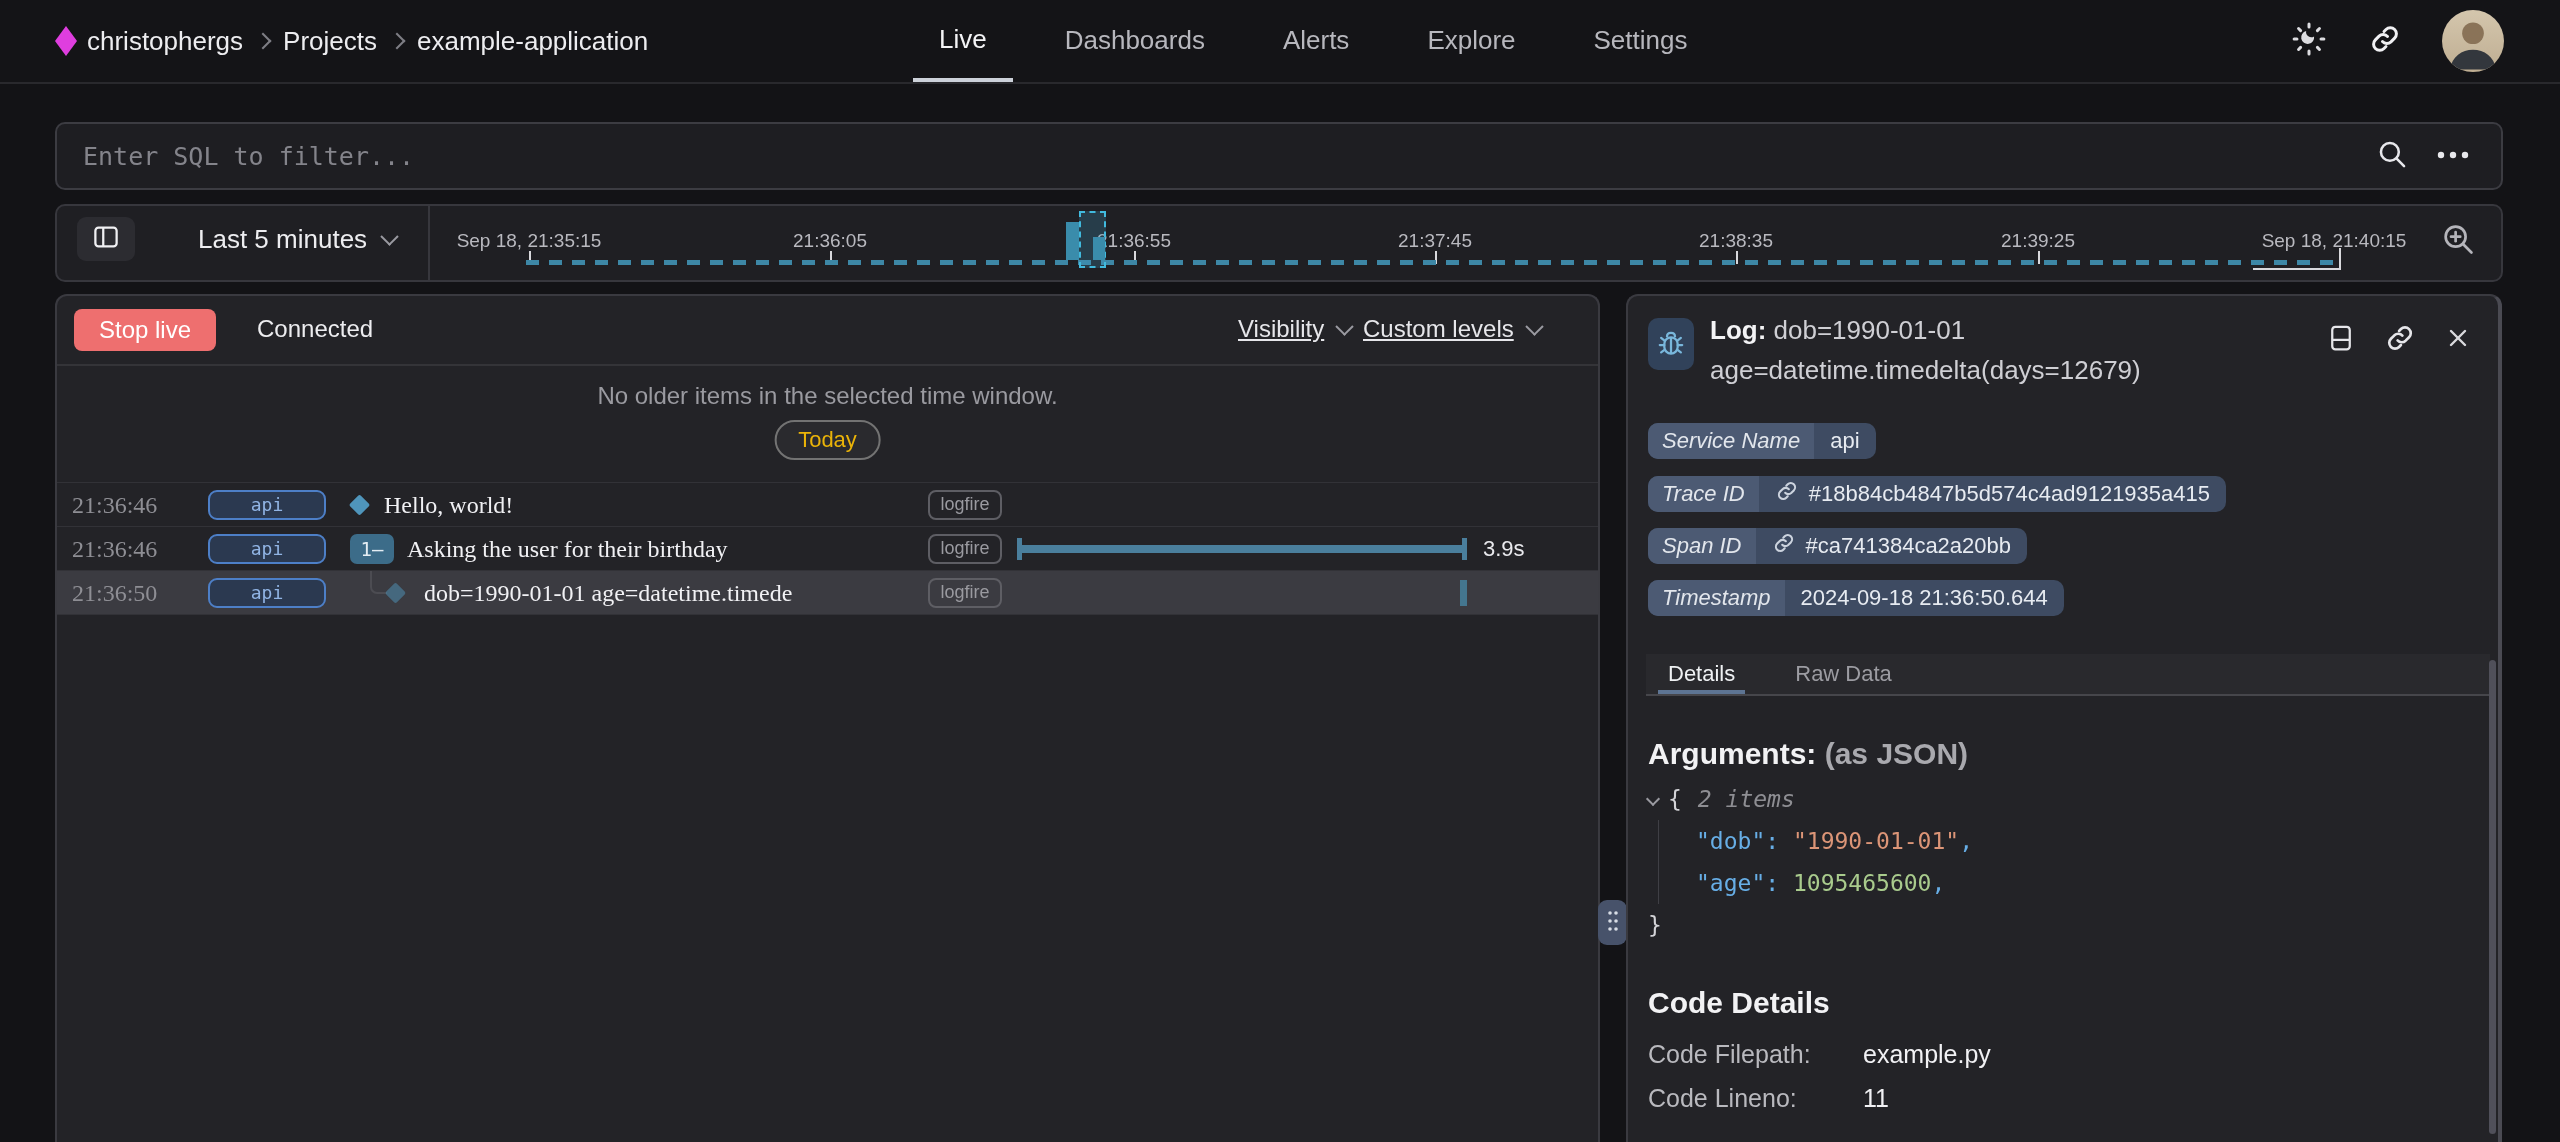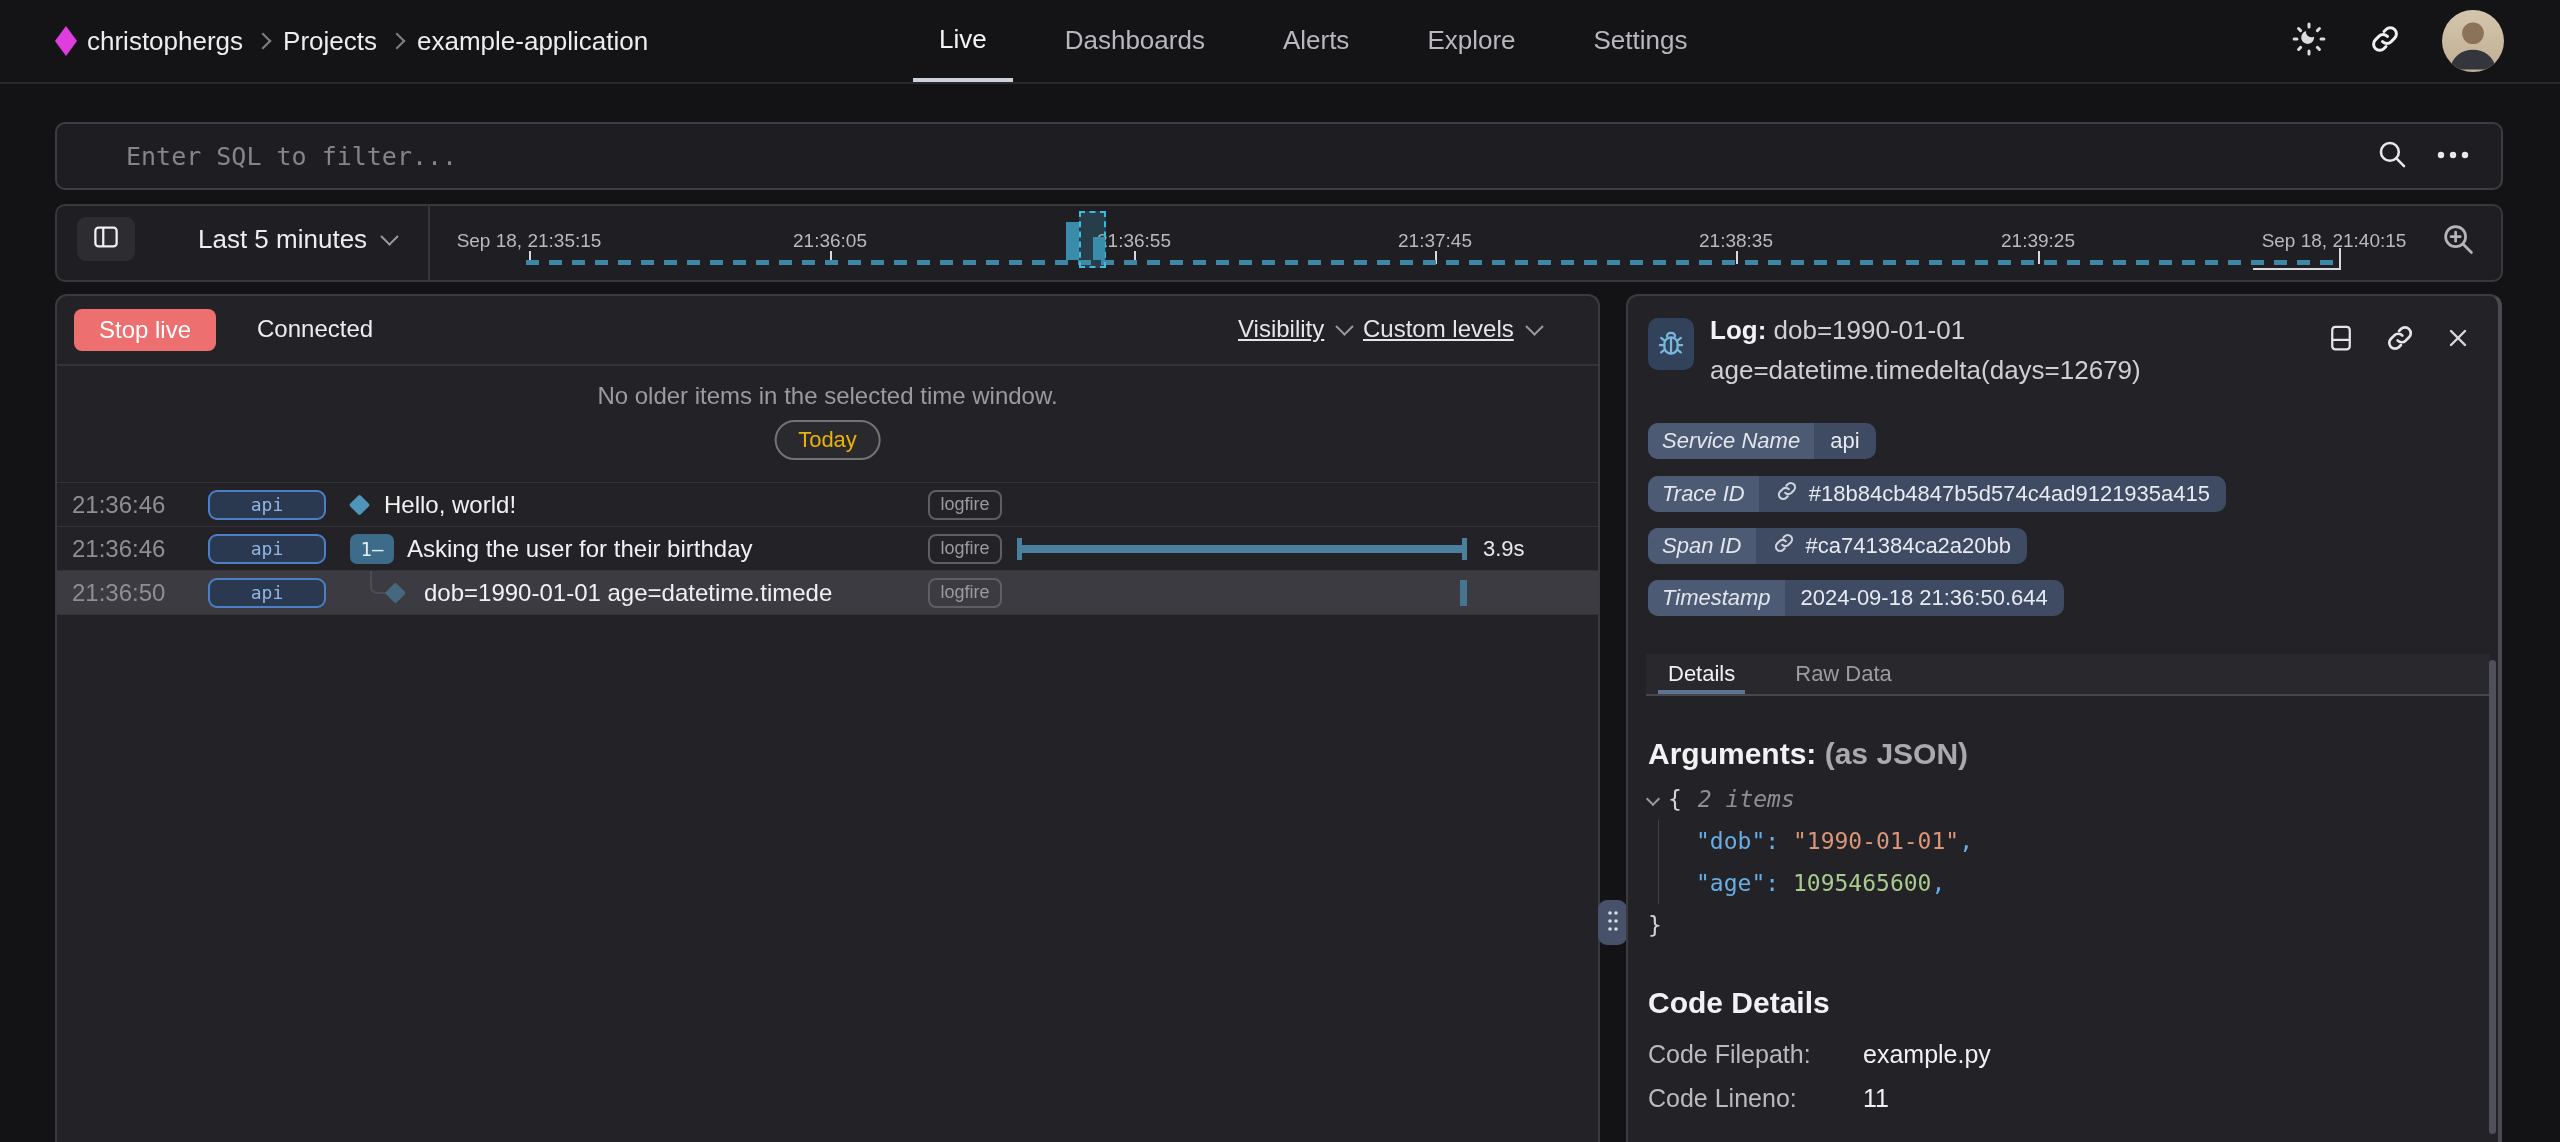--- a/index.html
+++ b/index.html
@@ -1,37 +1,37 @@
 <!DOCTYPE html>
 <html><head>
 <meta charset="utf-8">
 <style>
   html,body{margin:0;padding:0;background:#0e0e10;}
   .screen{position:relative;width:2560px;height:1142px;background:#131316;overflow:hidden;
           font-family:"Liberation Sans",sans-serif;color:#ececef;}
-  .mono{font-family:Liberation Sans, sans-serif;}
+  .mono{font-family:Liberation Serif, serif;}
 
   
   .navbar{position:absolute;top:0;left:0;right:0;height:82px;background:#141417;border-bottom:2px solid #29292d;}
   .brand{position:absolute;left:55px;top:0;height:82px;display:flex;align-items:center;gap:10px;}
   .logo{width:22px;height:30px;background:#df3edf;clip-path:polygon(50% 0,100% 50%,50% 100%,0 50%);}
   .crumb{font-size:26px;color:#ededf0;}
   .crumb-sep{display:inline-block;width:10px;height:10px;border-right:2.4px solid #7e7e85;border-bottom:2.4px solid #7e7e85;transform:rotate(-45deg);margin:0 4px;}
   .tabs{position:absolute;left:913px;top:0;height:82px;display:flex;gap:26px;}
   .tab{padding:0 26px;line-height:80px;font-size:26px;color:#b7b7bd;cursor:pointer;}
   .tab.active{color:#f4f4f6;border-bottom:4px solid #ccd1d9;line-height:78px;}
   .nav-right{position:absolute;right:56px;top:0;height:82px;display:flex;align-items:center;gap:40px;}
   .feedback-btn{height:54px;border-radius:27px;background:#fafafb;color:#1c2738;display:flex;align-items:center;gap:12px;
                 padding:0 26px 0 16px;font-size:25px;font-weight:600;}
   .avatar{width:62px;height:62px;border-radius:50%;background:linear-gradient(#d4c6ad,#bfae92);overflow:hidden;display:flex;align-items:flex-end;justify-content:center;}
 
   
   .sql-bar{position:absolute;left:55px;top:122px;width:2448px;height:68px;background:#1e1e22;border:2px solid #3c3c42;border-radius:10px;box-sizing:border-box;}
   .sql-input{position:absolute;left:0;top:0;width:100%;height:100%;background:transparent;border:none;outline:none;
-             padding:0 150px 0 26px;box-sizing:border-box;font-family:"DejaVu Sans Mono",monospace;font-size:25px;color:#84cc16;margin-left:43px;}
+             padding:0 150px 0 26px;box-sizing:border-box;font-family:"DejaVu Sans Mono",monospace;font-size:25px;color:#84cc16;}
   .sql-input::placeholder{color:#84848b;}
   .sql-icons{position:absolute;right:30px;top:0;height:100%;display:flex;align-items:center;gap:26px;}
 
   
   .timeline{position:absolute;left:55px;top:204px;width:2448px;height:78px;background:#1f1f23;border:2px solid #37373d;border-radius:10px;box-sizing:border-box;}
   .tl-toggle{position:absolute;left:20px;top:11px;width:58px;height:44px;background:#2c2c31;border-radius:9px;display:flex;align-items:center;justify-content:center;}
   .tl-range{position:absolute;left:141px;top:0;height:66px;display:flex;align-items:center;gap:16px;font-size:26px;color:#ededf0;}
   .chev{display:inline-block;width:11px;height:11px;border-right:2.6px solid #9a9aa1;border-bottom:2.6px solid #9a9aa1;transform:rotate(45deg) translate(-2px,-2px);}
   .tl-divider{position:absolute;left:371px;top:0;bottom:0;width:2px;background:#37373d;}
   .tl-tick-label{position:absolute;top:24px;transform:translateX(-50%);font-size:19px;color:#b9b9bf;white-space:nowrap;}

